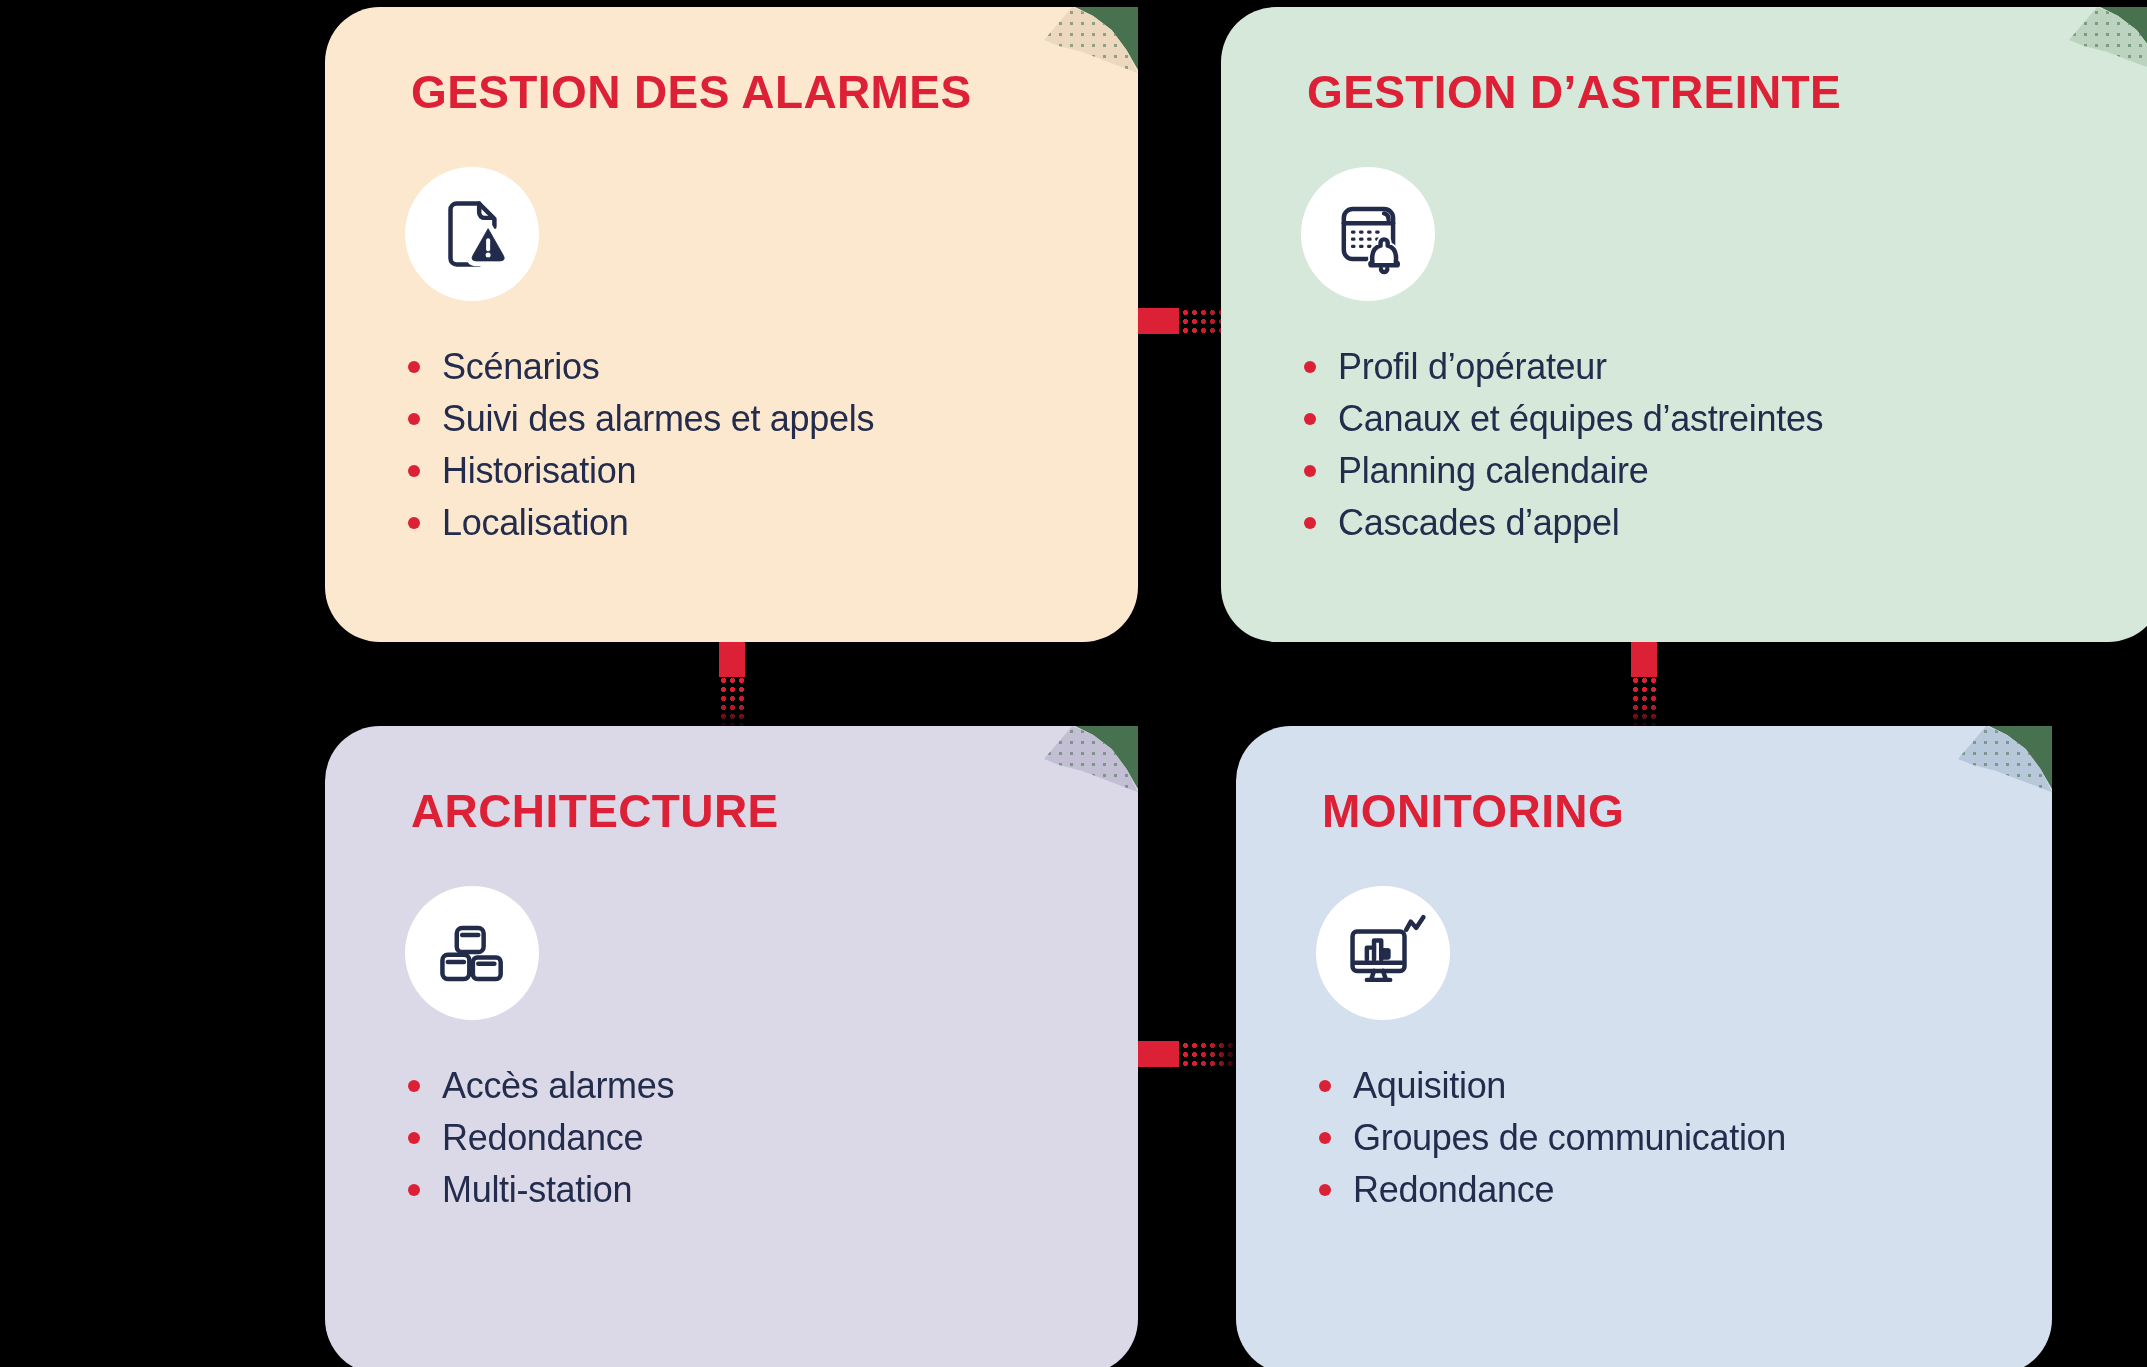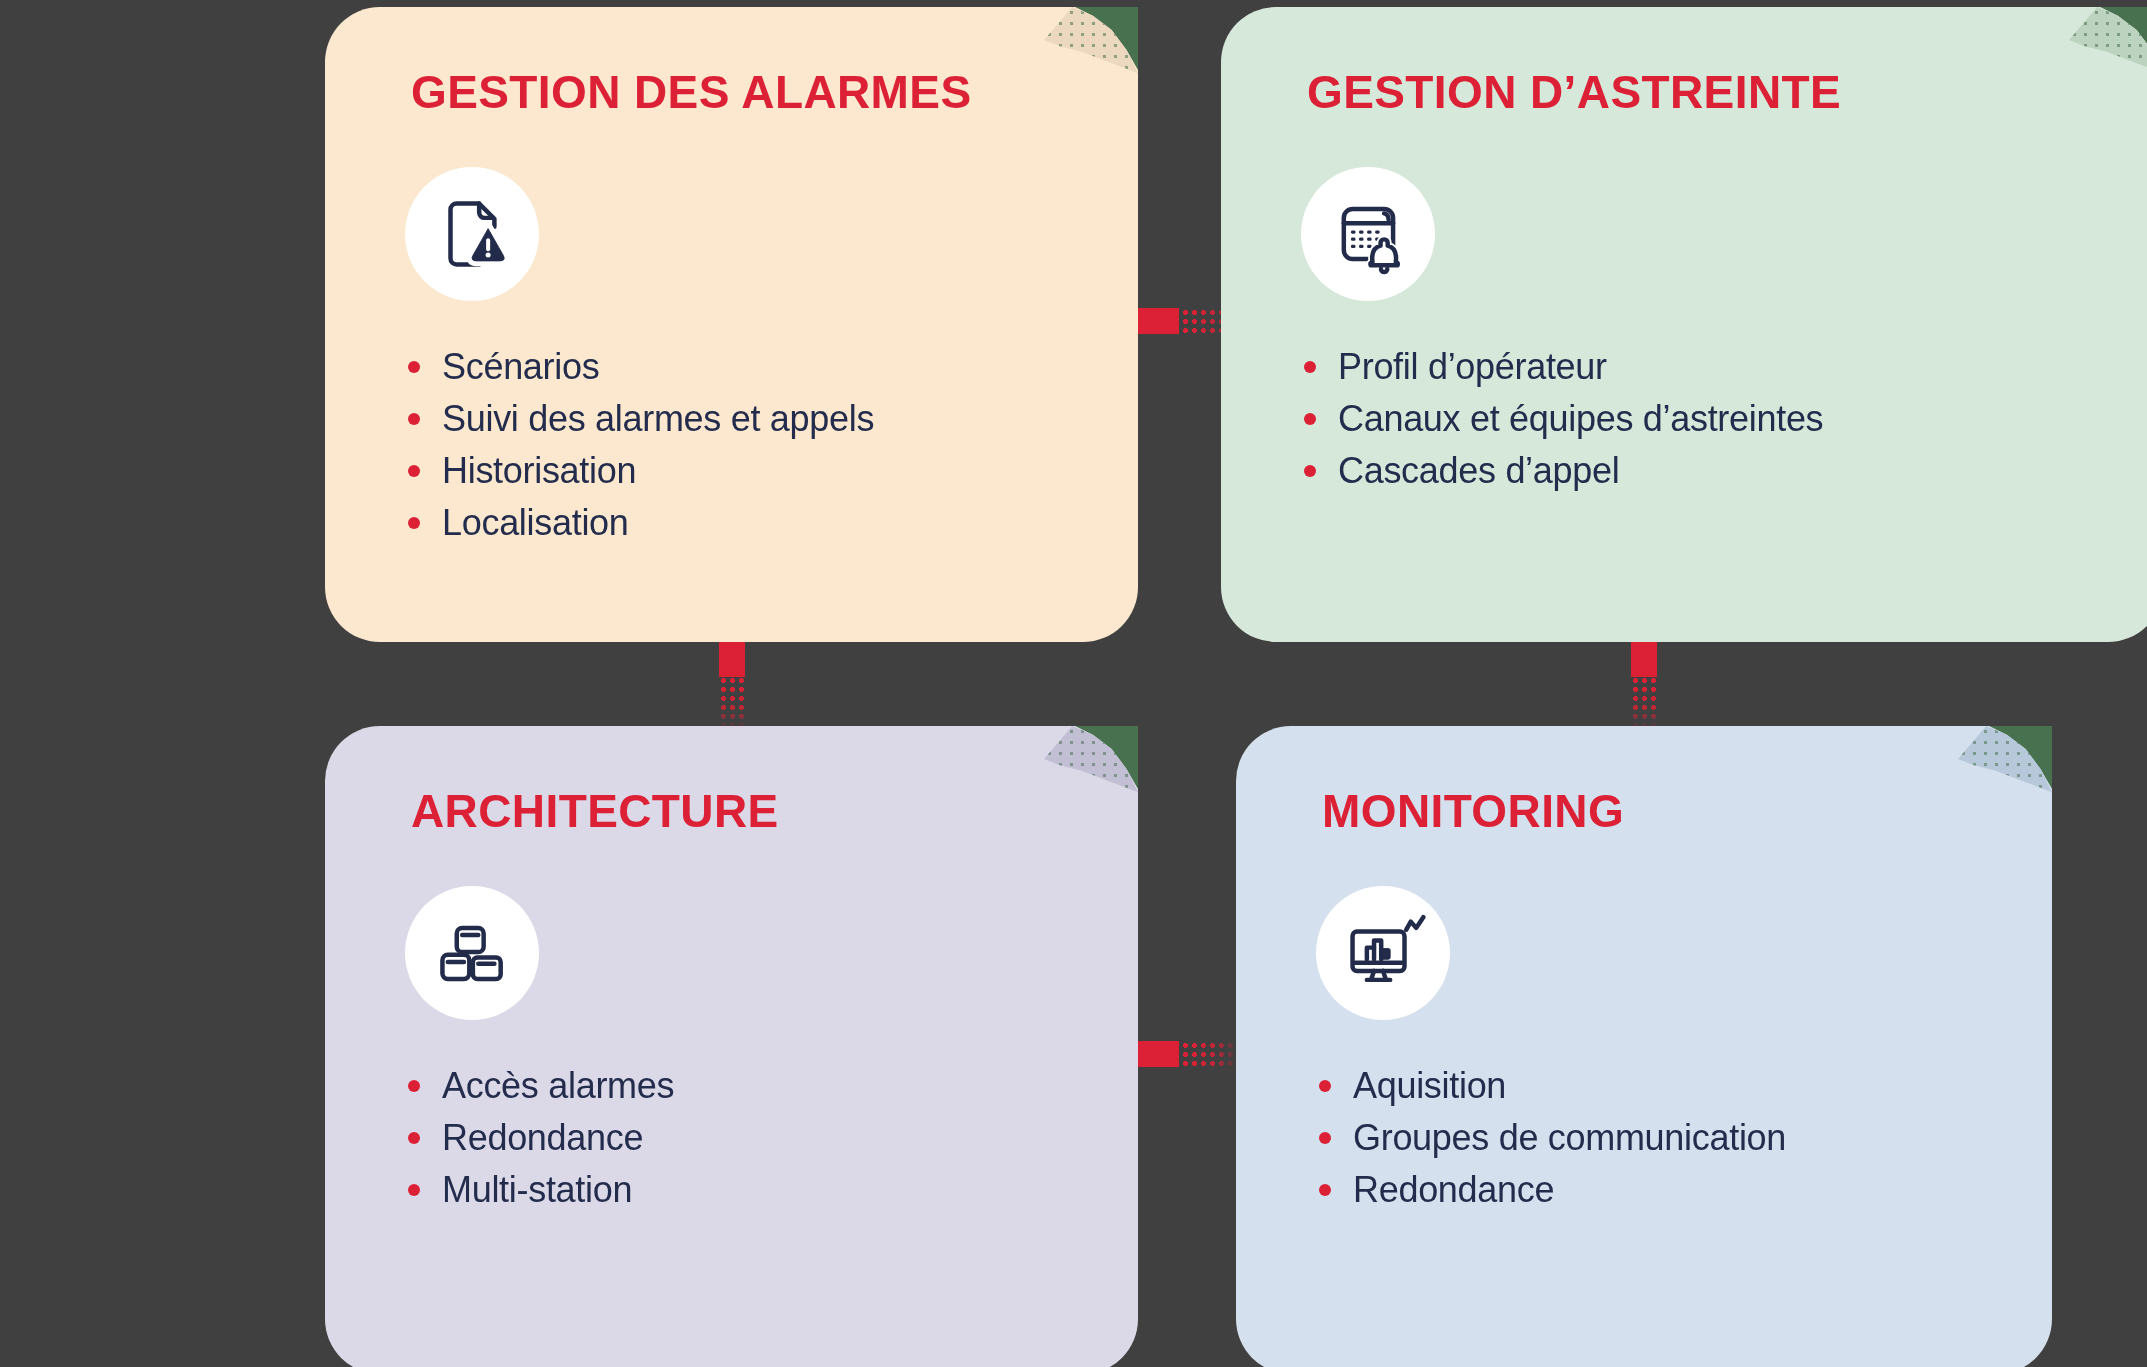--- a/index.html
+++ b/index.html
@@ -105,21 +105,21 @@
   #conn-left   { left:719px;  top:640px;  width:26px;  height:88px; }
   #conn-right  { left:1631px; top:640px;  width:26px;  height:88px; }
 
   .ic { stroke:#222B49; stroke-width:5; fill:none; stroke-linecap:round; stroke-linejoin:round; }
   .ic-fill { fill:#222B49; stroke:#222B49; stroke-linejoin:round; }
   .ic-white { stroke:#ffffff; stroke-width:4.5; fill:none; stroke-linecap:round; }
 </style>
 </head>
 <body>
 
-<div class="canvas" style="background: #404040; --pagebg: #47714F; --red: #DC2136; --navy: #232C4C;">
+<div class="canvas" style="background: #000000; --pagebg: #47714F; --red: #DC2136; --navy: #232C4C;">
 
   <div id="conn-top" class="connector h"></div>
   <div id="conn-bottom" class="connector h"></div>
   <div id="conn-left" class="connector v"></div>
   <div id="conn-right" class="connector v"></div>
 
   <div id="card-0" class="card" style="background: rgb(251, 232, 207); --fold: #ECD7BF;">
     <div class="fold">
         <div class="cut"></div>
         <div class="flap"></div>
@@ -169,20 +169,21 @@
             <rect x="47" y="60" width="5" height="3.6" rx="1.5"></rect>
         </g>
         <path d="M53 79 q-2 -15 9 -18 v-3 a4 4 0 0 1 8 0 v3 q11 3 9 18 q3 1 2 4 h-30 q-1 -3 2 -4 z" fill="#ffffff" stroke="#ffffff" stroke-width="9" stroke-linejoin="round"></path>
         <path class="ic" d="M53 79 q-2 -15 9 -18 v-3 a4 4 0 0 1 8 0 v3 q11 3 9 18 q3 1 2 4 h-30 q-1 -3 2 -4 z"></path>
         <path class="ic" d="M62.5 87 a3.5 3.5 0 0 0 7 0"></path>
       </svg>
     </div>
     <ul class="bullets">
       <li>Profil d’opérateur</li>
       <li>Canaux et équipes d’astreintes</li>
+      <li>Planning calendaire</li>
       <li>Cascades d’appel</li>
     </ul>
   </div>
 
   <div id="card-2" class="card" style="background: rgb(219, 217, 231); --fold: #C2BFD4;">
     <div class="fold">
         <div class="cut"></div>
         <div class="flap"></div>
       </div>
     <div class="card-title">ARCHITECTURE</div>

